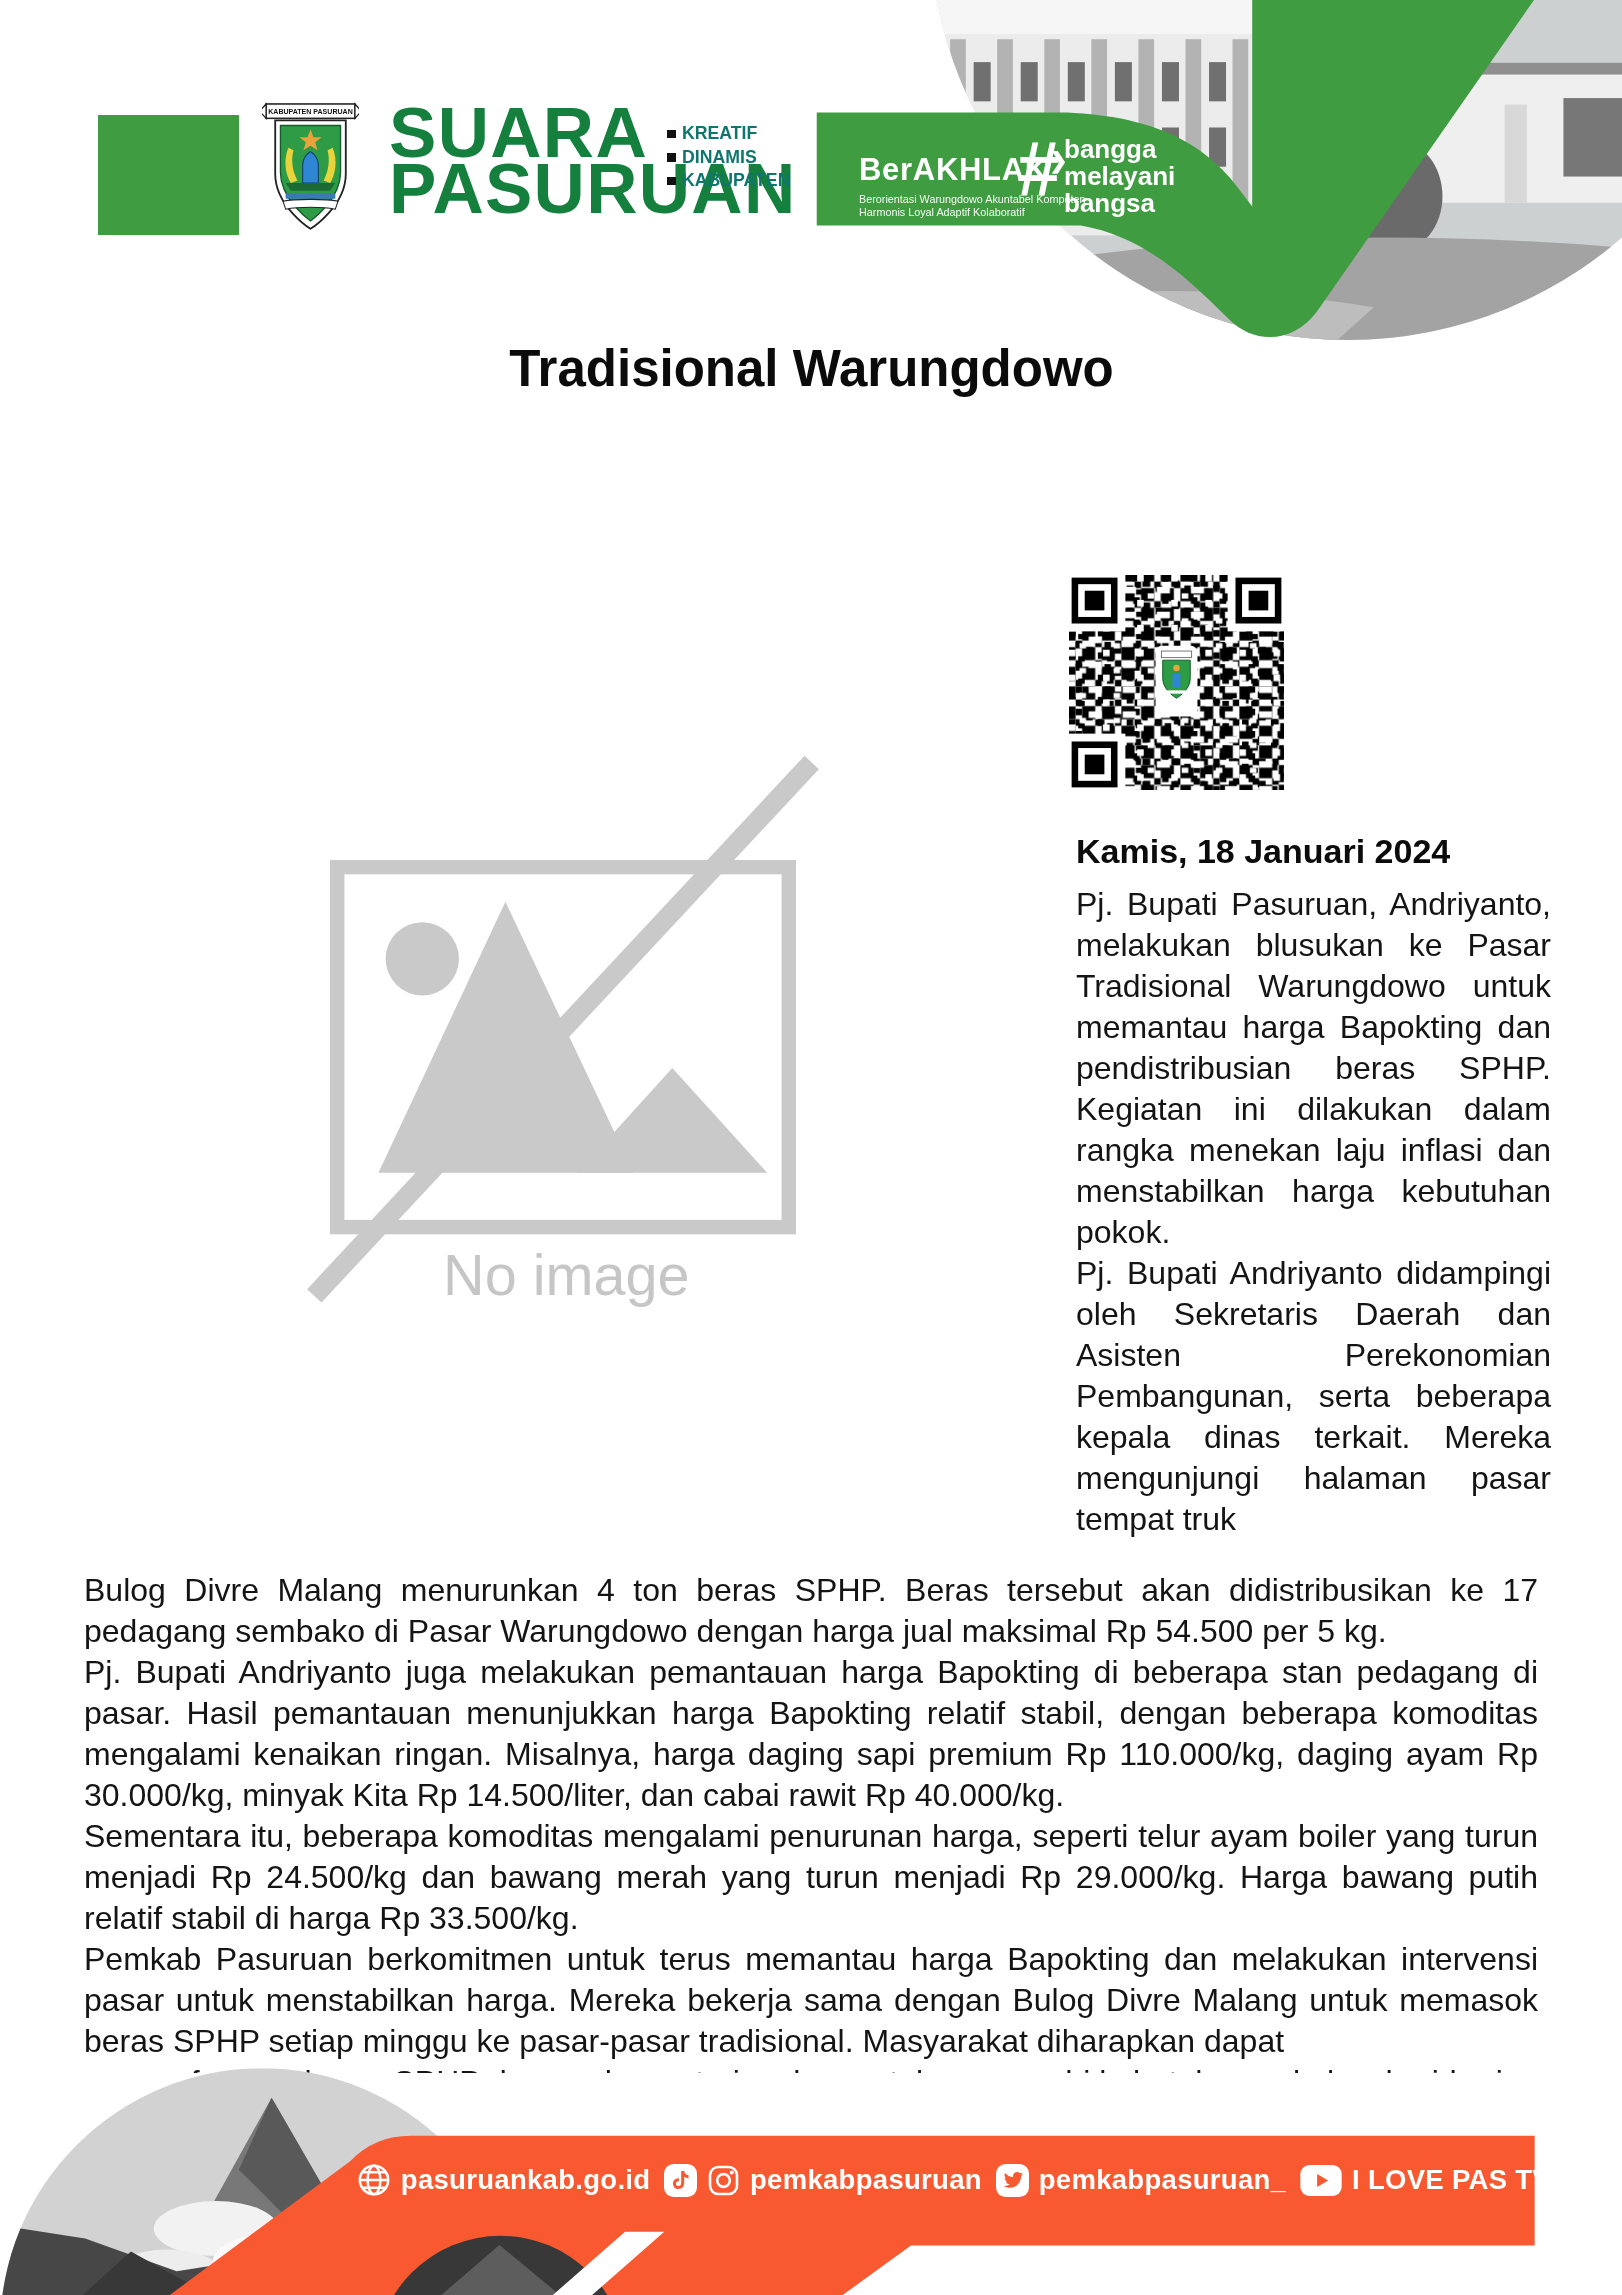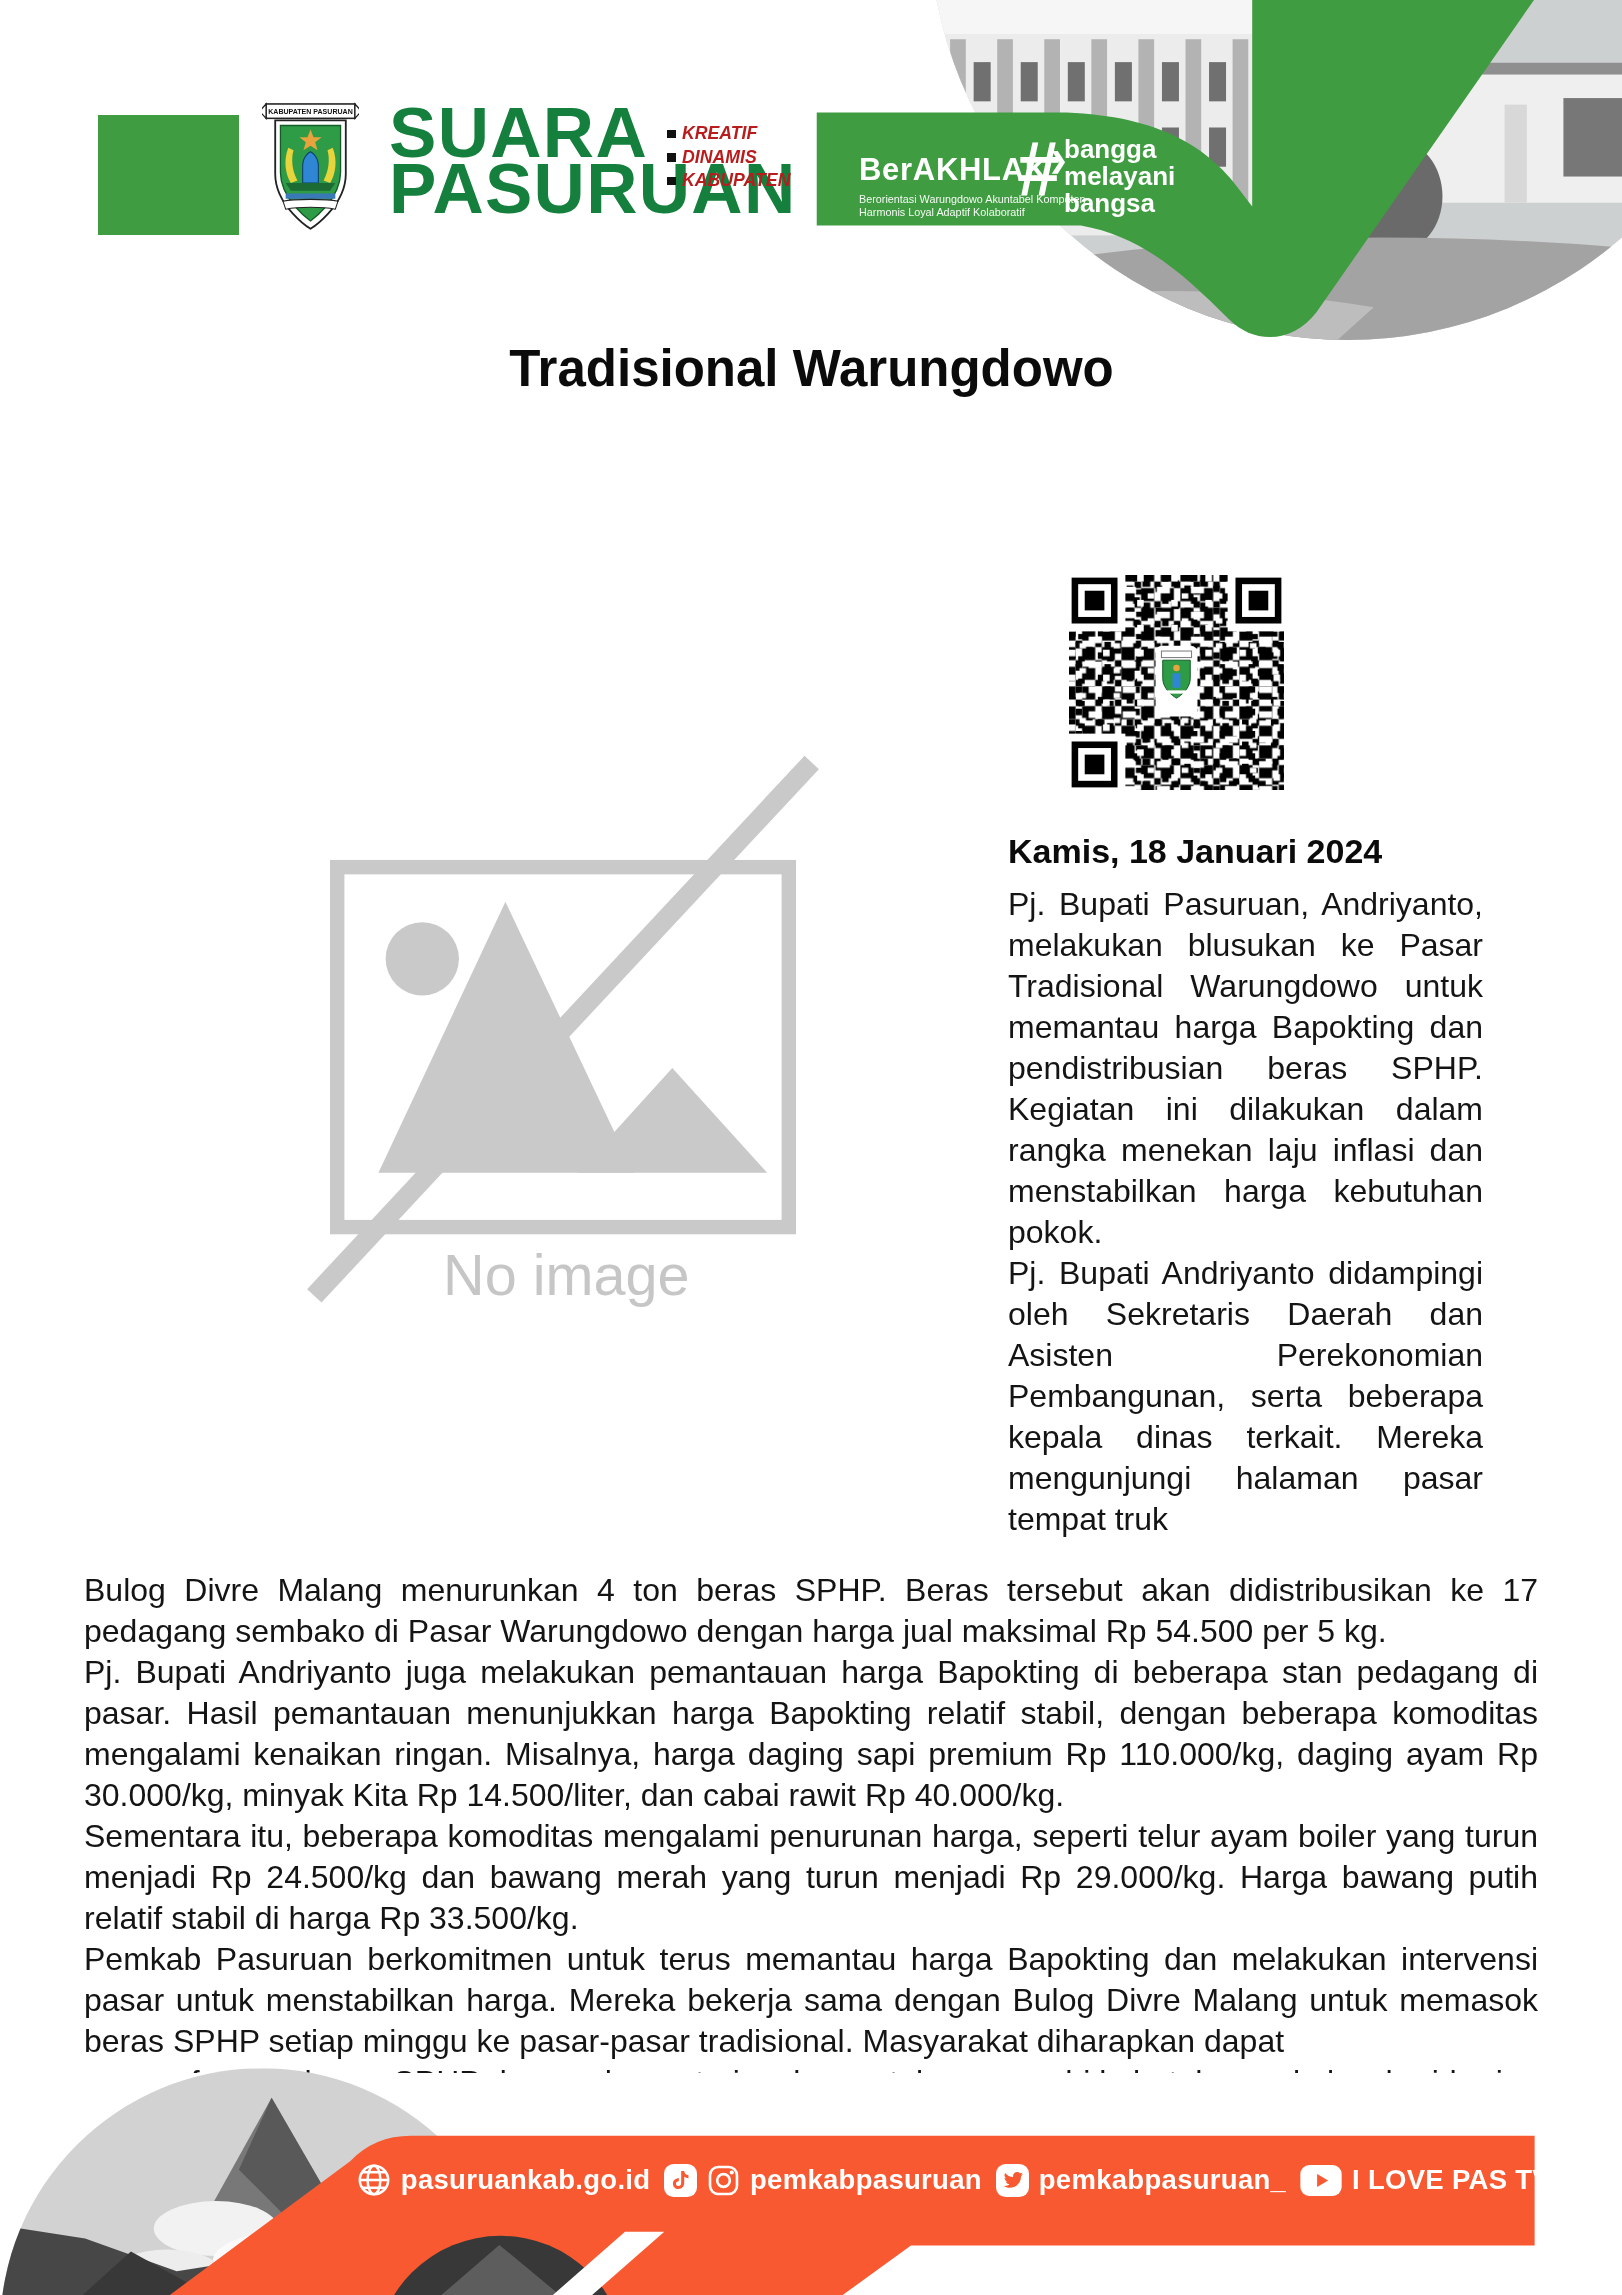--- a/index.html
+++ b/index.html
@@ -6,34 +6,34 @@
   .page{position:relative;width:1623px;height:2295px;background:#ffffff;overflow:hidden;
         font-family:"Liberation Sans",sans-serif;color:#151515;}
   .abs{position:absolute;}
   
   #header-art{position:absolute;left:0;top:0;width:1623px;height:510px;}
   .logo-block{position:absolute;left:98px;top:115px;width:141px;height:120px;background:#3F9C40;}
   .brand-name{position:absolute;left:389px;top:105px;line-height:56px;font-weight:bold;
               color:#15803d;font-size:71px;letter-spacing:1.3px;}
   .brand-name div{height:56px;}
   .tagline{position:absolute;left:667px;top:122px;}
-  .tagline div{font-size:17.7px;font-weight:bold;color:#b91c1c;line-height:23.6px;display:flex;align-items:center;font-style:italic;}
+  .tagline div{font-size:17.7px;font-weight:bold;color:#0f766e;line-height:23.6px;display:flex;align-items:center;}
   .tagline div::before{content:"";display:inline-block;width:8.5px;height:8.5px;background:#111;margin-right:6.5px;}
   .berakhlak{position:absolute;left:859px;top:148px;color:#fff;}
   .berakhlak .t{font-size:31px;font-weight:bold;letter-spacing:0.7px;}
   .berakhlak .chev{font-size:22px;vertical-align:11.8px;margin-left:1.3px;}
   .berakhlak .s{font-size:10.8px;line-height:13px;margin-top:5.2px;opacity:.95;}
   .bangga{position:absolute;left:1016px;top:133px;display:flex;color:#fff;}
   .bangga .hash{font-size:77px;font-style:italic;font-weight:bold;line-height:72px;margin-right:5.2px;}
   .bangga .words{font-size:26px;font-weight:bold;line-height:27px;margin-top:2.6px;}
   
   .title{position:absolute;left:0;top:335px;width:1623px;text-align:center;
          font-size:51px;font-weight:bold;line-height:67px;color:#0b0b0b;}
   
-  .right-col{position:absolute;left:1008px;top:832px;width:475px;}
+  .right-col{position:absolute;left:1076px;top:832px;width:475px;}
   .date{font-size:34px;font-weight:bold;margin-bottom:13px;color:#0b0b0b;}
   .body-text p{margin:0;font-size:32px;line-height:41px;text-align:justify;color:#141414;}
   .full-col{position:absolute;left:84px;top:1570px;width:1454px;}
   .clip-line{height:10.5px;overflow:hidden;font-size:32px;line-height:41px;text-align:justify;color:#141414;}
   
   #footer-art{position:absolute;left:0;top:2029px;width:1623px;height:267px;}
   .footer-row{position:absolute;left:357px;top:2163px;width:1184px;display:flex;align-items:center;gap:14px;}
   .f-item{display:flex;align-items:center;gap:9.8px;white-space:nowrap;}
   .f-item .lbl{color:#fff;font-weight:bold;font-size:27.5px;letter-spacing:0.3px;}
   .f-item svg{display:block;}

